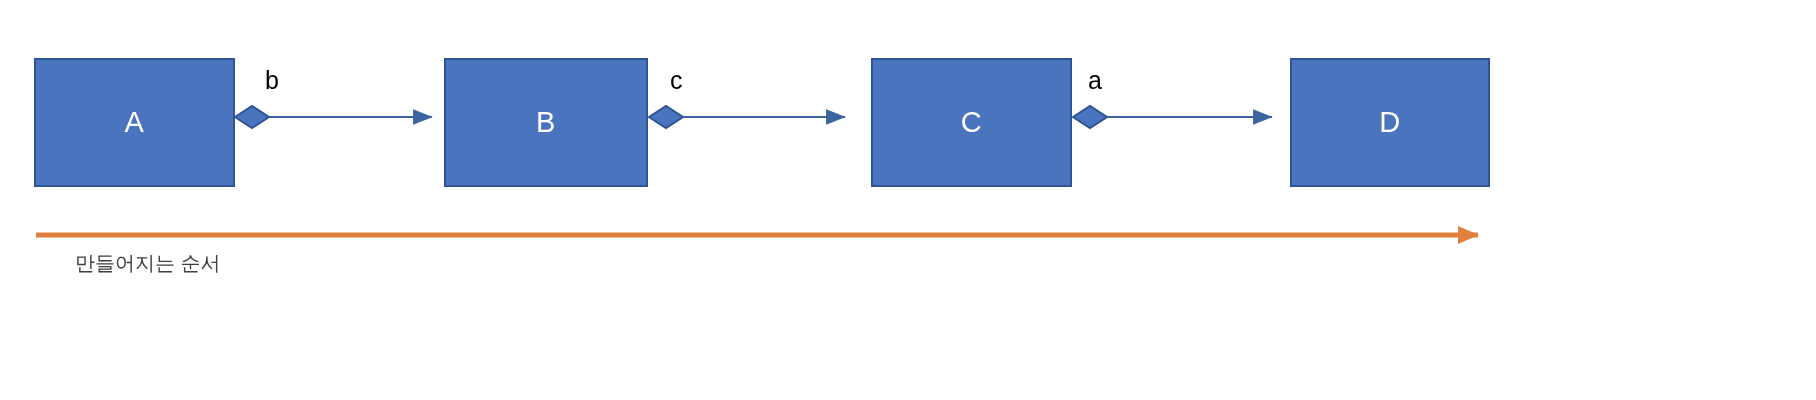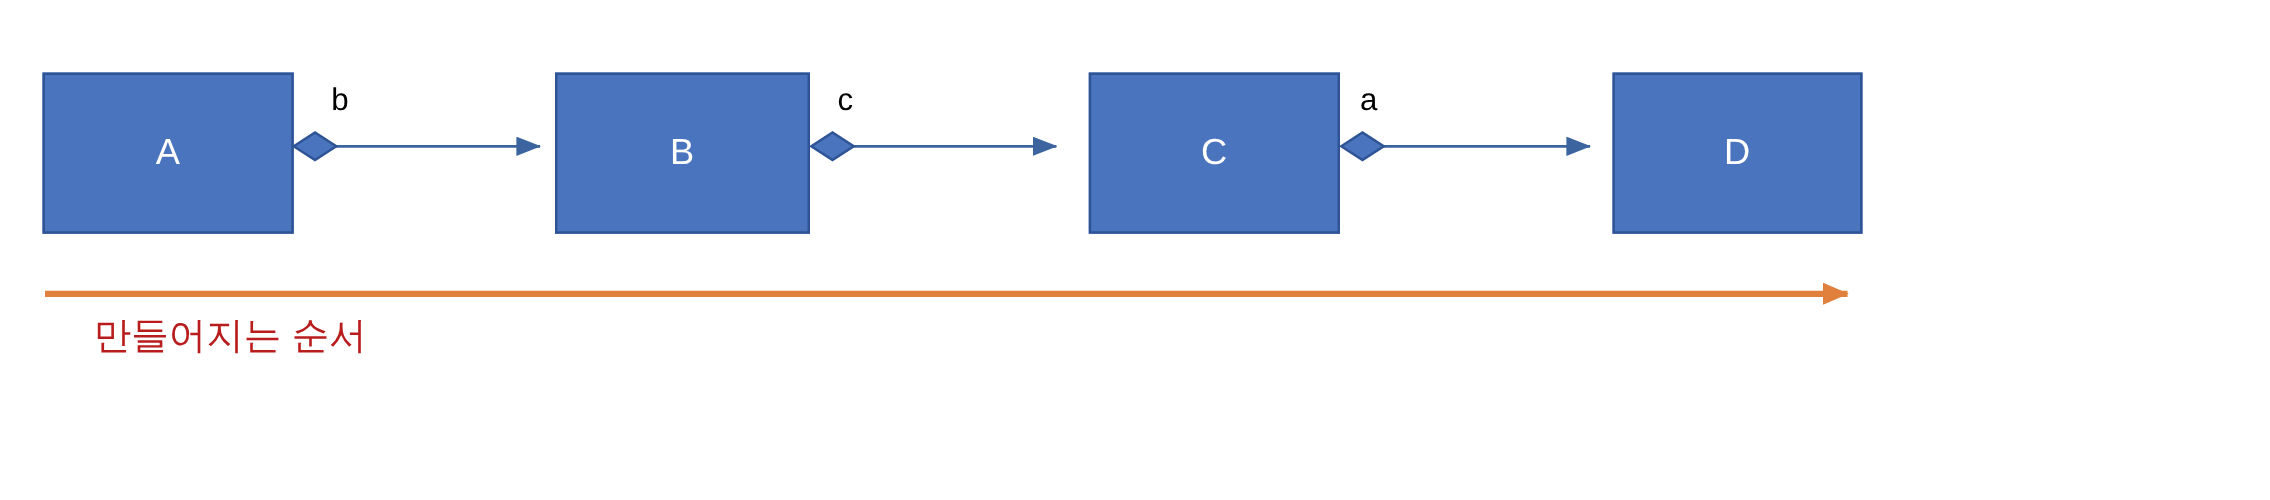--- a/index.html
+++ b/index.html
@@ -40,22 +40,22 @@
   .edge-label {
     position: absolute;
     color: #000000;
     font-size: 25px;
     font-family: "Liberation Sans", sans-serif;
     line-height: 1;
     white-space: nowrap;
   }
   .caption {
     position: absolute;
-    color: #b91c1c;
-    font-size: 30px;
+    color: #404040;
+    font-size: 20px;
     font-family: "Liberation Sans", sans-serif;
     line-height: 1.1;
     white-space: nowrap;
   }
   svg.overlay {
     position: absolute;
     left: 0;
     top: 0;
     width: 1816px;
     height: 400px;

